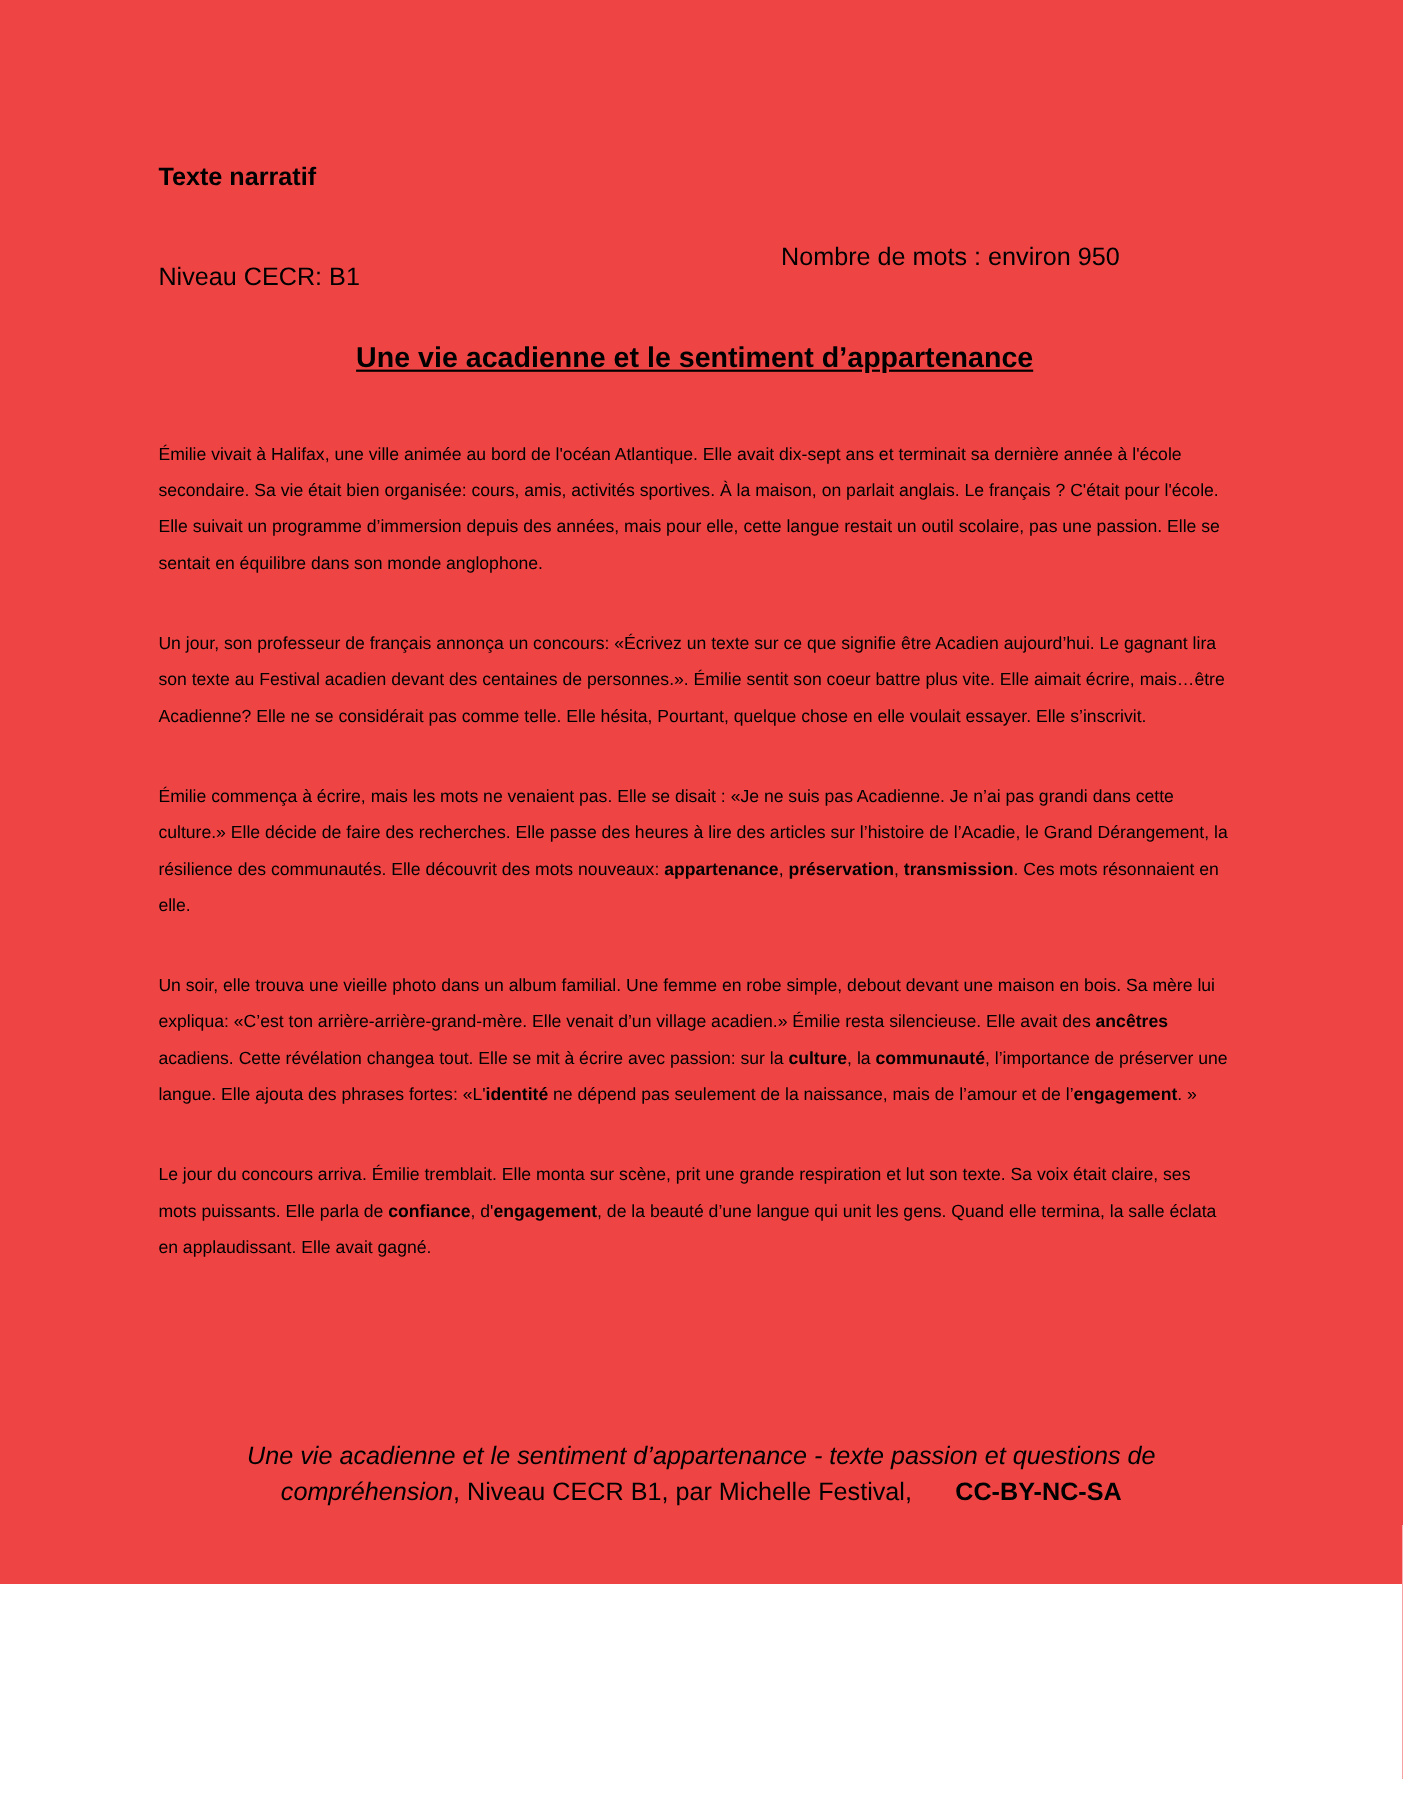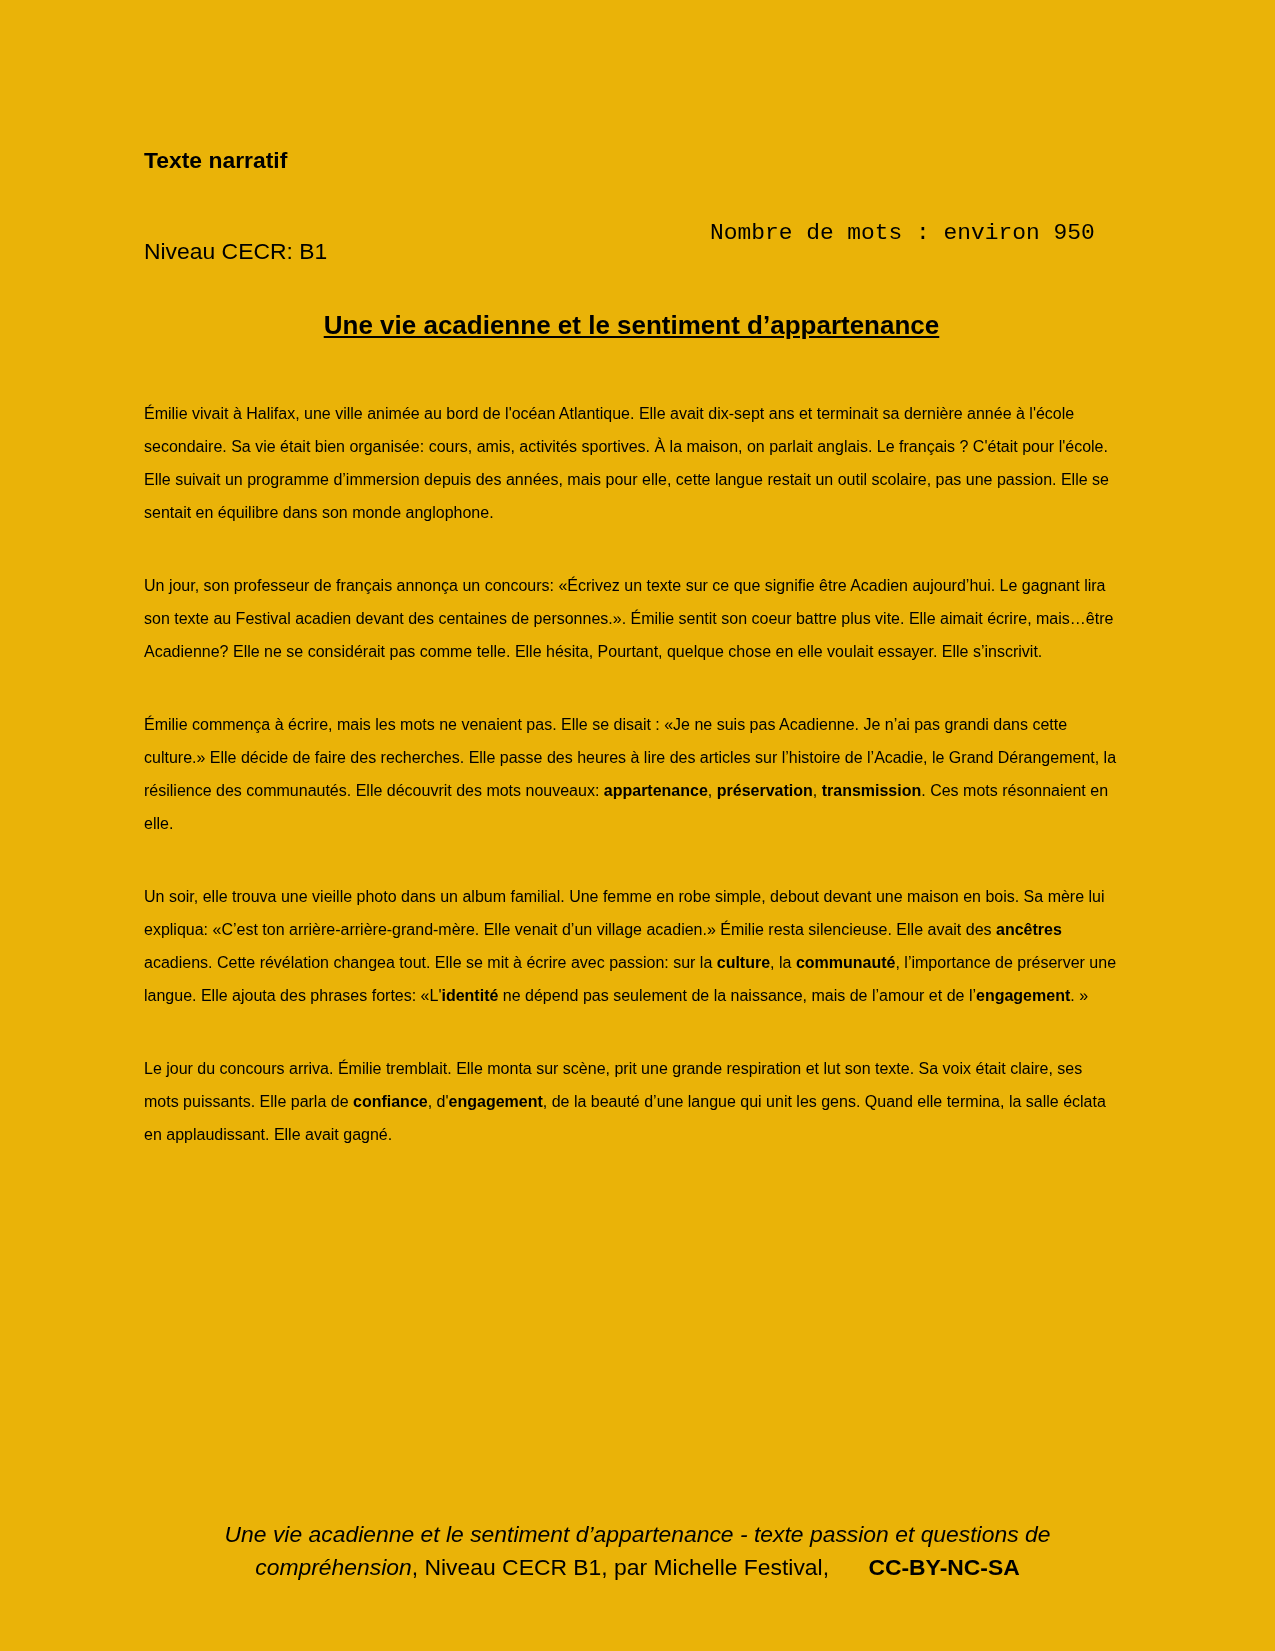--- a/index.html
+++ b/index.html
@@ -3,22 +3,22 @@
 <meta charset="utf-8">
 <style>
   html, body {
     margin: 0;
     padding: 0;
     background: #ffffff;
   }
   .page {
     position: relative;
     width: 1275px;
-    height: 1651px;
-    background: #eab308;
+    height: 1440px;
+    background: #ef4444;
     font-family: "Liberation Sans", sans-serif;
     color: #000000;
     overflow: hidden;
   }
   .content {
     position: absolute;
     left: 144px;
     top: 144px;
     width: 975px;
   }
@@ -39,21 +39,20 @@
     position: absolute;
     left: 0;
     top: 18px;
     white-space: nowrap;
   }
   .meta-right {
     position: absolute;
     left: 566px;
     top: 0;
     white-space: nowrap;
-    font-family: Liberation Mono, monospace;
   }
   .doc-title {
     font-size: 26px;
     line-height: 34px;
     font-weight: 700;
     text-align: center;
     margin: 58px 0 55px 0;
     text-decoration: underline;
   }
   .body-para {

